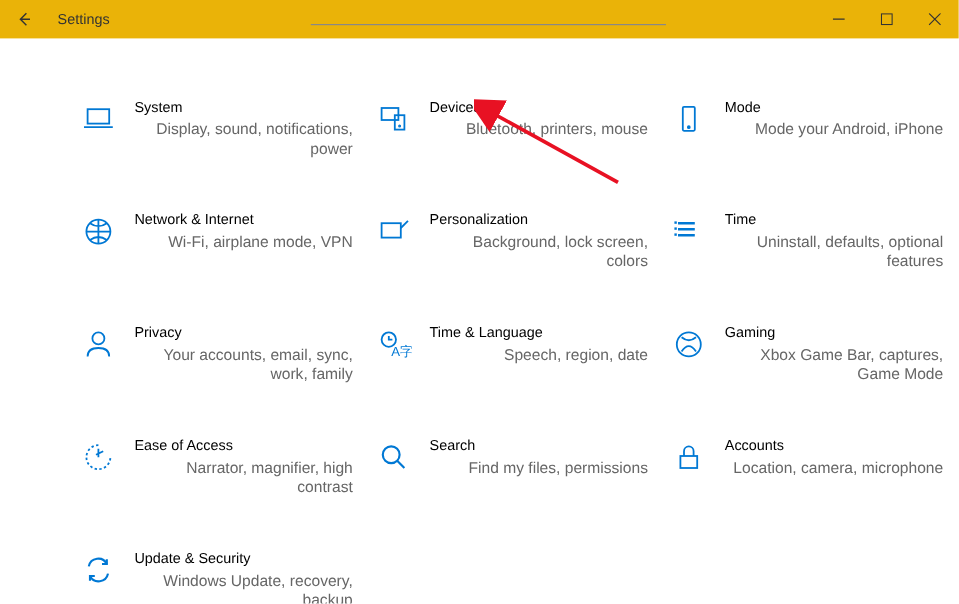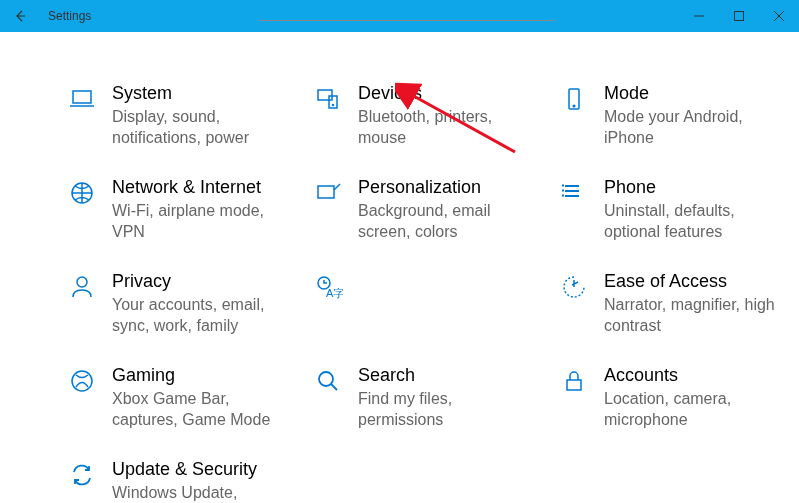--- a/index.html
+++ b/index.html
@@ -6,21 +6,21 @@
     body {
       font-family: "Segoe UI", -apple-system, sans-serif;
       background: #fff;
       width: 799px;
       height: 503px;
       overflow: hidden;
       position: relative;
     }
     .titlebar {
       height: 32px;
-      background: #0ea5e9;
+      background: #eab308;
       display: flex;
       align-items: center;
       position: relative;
     }
     .back-btn {
       width: 40px;
       height: 32px;
       display: flex;
       align-items: center;
       justify-content: center;
@@ -74,30 +74,31 @@
       width: 32px;
       height: 32px;
       flex-shrink: 0;
       display: flex;
       align-items: flex-start;
       justify-content: center;
       margin-top: 2px;
     }
     .tile-text { flex: 1; }
     .tile-title {
-      font-size: 18px;
+      font-size: 12px;
       color: #000;
       font-weight: 400;
       line-height: 1.3;
       margin-bottom: 2px;
     }
     .tile-desc {
-      font-size: 16px;
+      font-size: 13px;
       color: #666;
       line-height: 1.3;
+      text-align: right;
     }
     .arrow-annotation {
       position: absolute;
       top: 82px;
       left: 395px;
       pointer-events: none;
     }
     svg { display: block; }
   </style>
 </head>
@@ -188,35 +189,35 @@
 
   <div class="tile">
     <div class="tile-icon">
       <svg width="30" height="30" viewBox="0 0 30 30" fill="none" stroke="#0078d4" stroke-width="1.5">
         <rect x="5" y="8" width="16" height="12"></rect>
           <path d="M21 12 L27 6"></path>
       </svg>
     </div>
     <div class="tile-text">
       <div class="tile-title">Personalization</div>
-      <div class="tile-desc">Background, email screen, colors</div>
+      <div class="tile-desc">Background, lock screen, colors</div>
     </div>
   </div>
 
   <div class="tile">
     <div class="tile-icon">
       <svg width="30" height="30" viewBox="0 0 30 30" fill="none" stroke="#0078d4" stroke-width="1.5">
         <path d="M6 8 H20 M6 13 H20 M6 18 H20" stroke-width="2"></path>
           <rect x="3" y="6.5" width="2" height="2" fill="#0078d4" stroke="none"></rect>
           <rect x="3" y="11.5" width="2" height="2" fill="#0078d4" stroke="none"></rect>
           <rect x="3" y="16.5" width="2" height="2" fill="#0078d4" stroke="none"></rect>
       </svg>
     </div>
     <div class="tile-text">
-      <div class="tile-title">Phone</div>
+      <div class="tile-title">Time</div>
       <div class="tile-desc">Uninstall, defaults, optional features</div>
     </div>
   </div>
 
   <div class="tile">
     <div class="tile-icon">
       <svg width="30" height="30" viewBox="0 0 30 30" fill="none" stroke="#0078d4" stroke-width="1.5">
         <circle cx="15" cy="10" r="5"></circle>
           <path d="M6 25 Q6 18 15 18 Q24 18 24 25"></path>
       </svg>
@@ -228,45 +229,49 @@
   </div>
 
   <div class="tile">
     <div class="tile-icon">
       <svg width="30" height="30" viewBox="0 0 30 30" fill="none" stroke="#0078d4" stroke-width="1.5">
         <circle cx="11" cy="11" r="6"></circle>
           <path d="M11 8 V11 H14"></path>
           <text x="13" y="25" font-size="11" fill="#0078d4" stroke="none">A字</text>
       </svg>
     </div>
+    <div class="tile-text">
+      <div class="tile-title">Time &amp; Language</div>
+      <div class="tile-desc">Speech, region, date</div>
+    </div>
+  </div>
+
+  <div class="tile">
+    <div class="tile-icon">
+      <svg width="30" height="30" viewBox="0 0 30 30" fill="none" stroke="#0078d4" stroke-width="1.5">
+        <circle cx="15" cy="15" r="10"></circle>
+          <path d="M9 9 Q15 14 21 9 M9 21 Q15 12 21 21"></path>
+      </svg>
+    </div>
+    <div class="tile-text">
+      <div class="tile-title">Gaming</div>
+      <div class="tile-desc">Xbox Game Bar, captures, Game Mode</div>
+    </div>
   </div>
 
   <div class="tile">
     <div class="tile-icon">
       <svg width="30" height="30" viewBox="0 0 30 30" fill="none" stroke="#0078d4" stroke-width="1.5">
         <path d="M15 5 A10 10 0 1 0 25 15" stroke-dasharray="2 2"></path>
           <path d="M13 13 L19 10 M15 15 L15 8"></path>
       </svg>
     </div>
     <div class="tile-text">
       <div class="tile-title">Ease of Access</div>
       <div class="tile-desc">Narrator, magnifier, high contrast</div>
-    </div>
-  </div>
-
-  <div class="tile">
-    <div class="tile-icon">
-      <svg width="30" height="30" viewBox="0 0 30 30" fill="none" stroke="#0078d4" stroke-width="1.5">
-        <circle cx="15" cy="15" r="10"></circle>
-          <path d="M9 9 Q15 14 21 9 M9 21 Q15 12 21 21"></path>
-      </svg>
-    </div>
-    <div class="tile-text">
-      <div class="tile-title">Gaming</div>
-      <div class="tile-desc">Xbox Game Bar, captures, Game Mode</div>
     </div>
   </div>
 
   <div class="tile">
     <div class="tile-icon">
       <svg width="30" height="30" viewBox="0 0 30 30" fill="none" stroke="#0078d4" stroke-width="1.8">
         <circle cx="13" cy="13" r="7"></circle>
           <path d="M18 18 L24 24"></path>
       </svg>
     </div>

